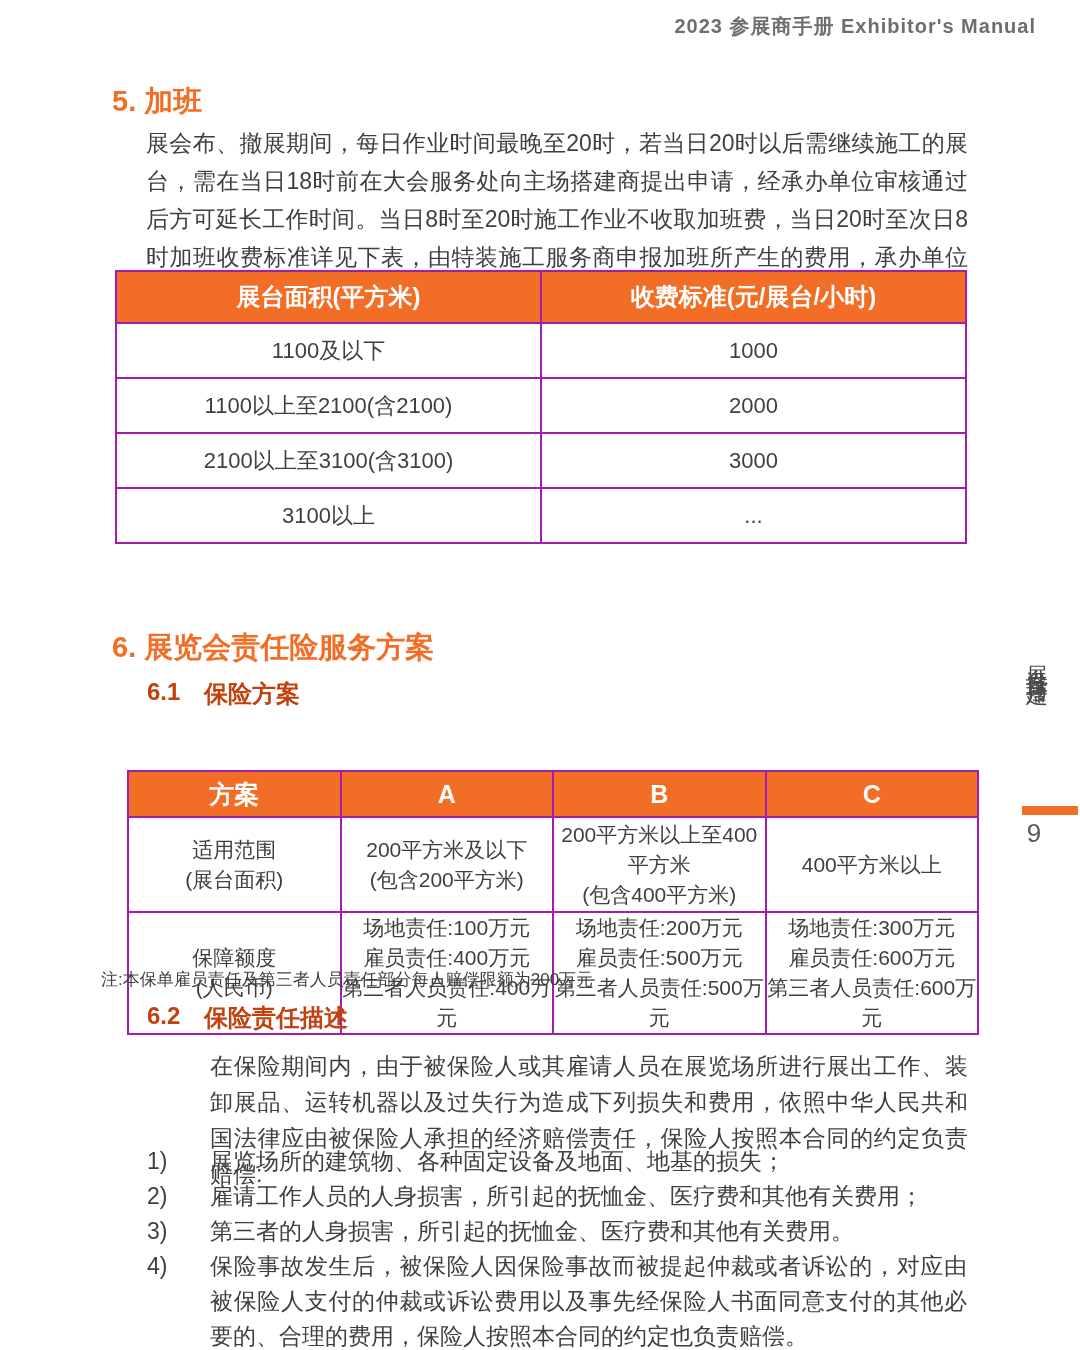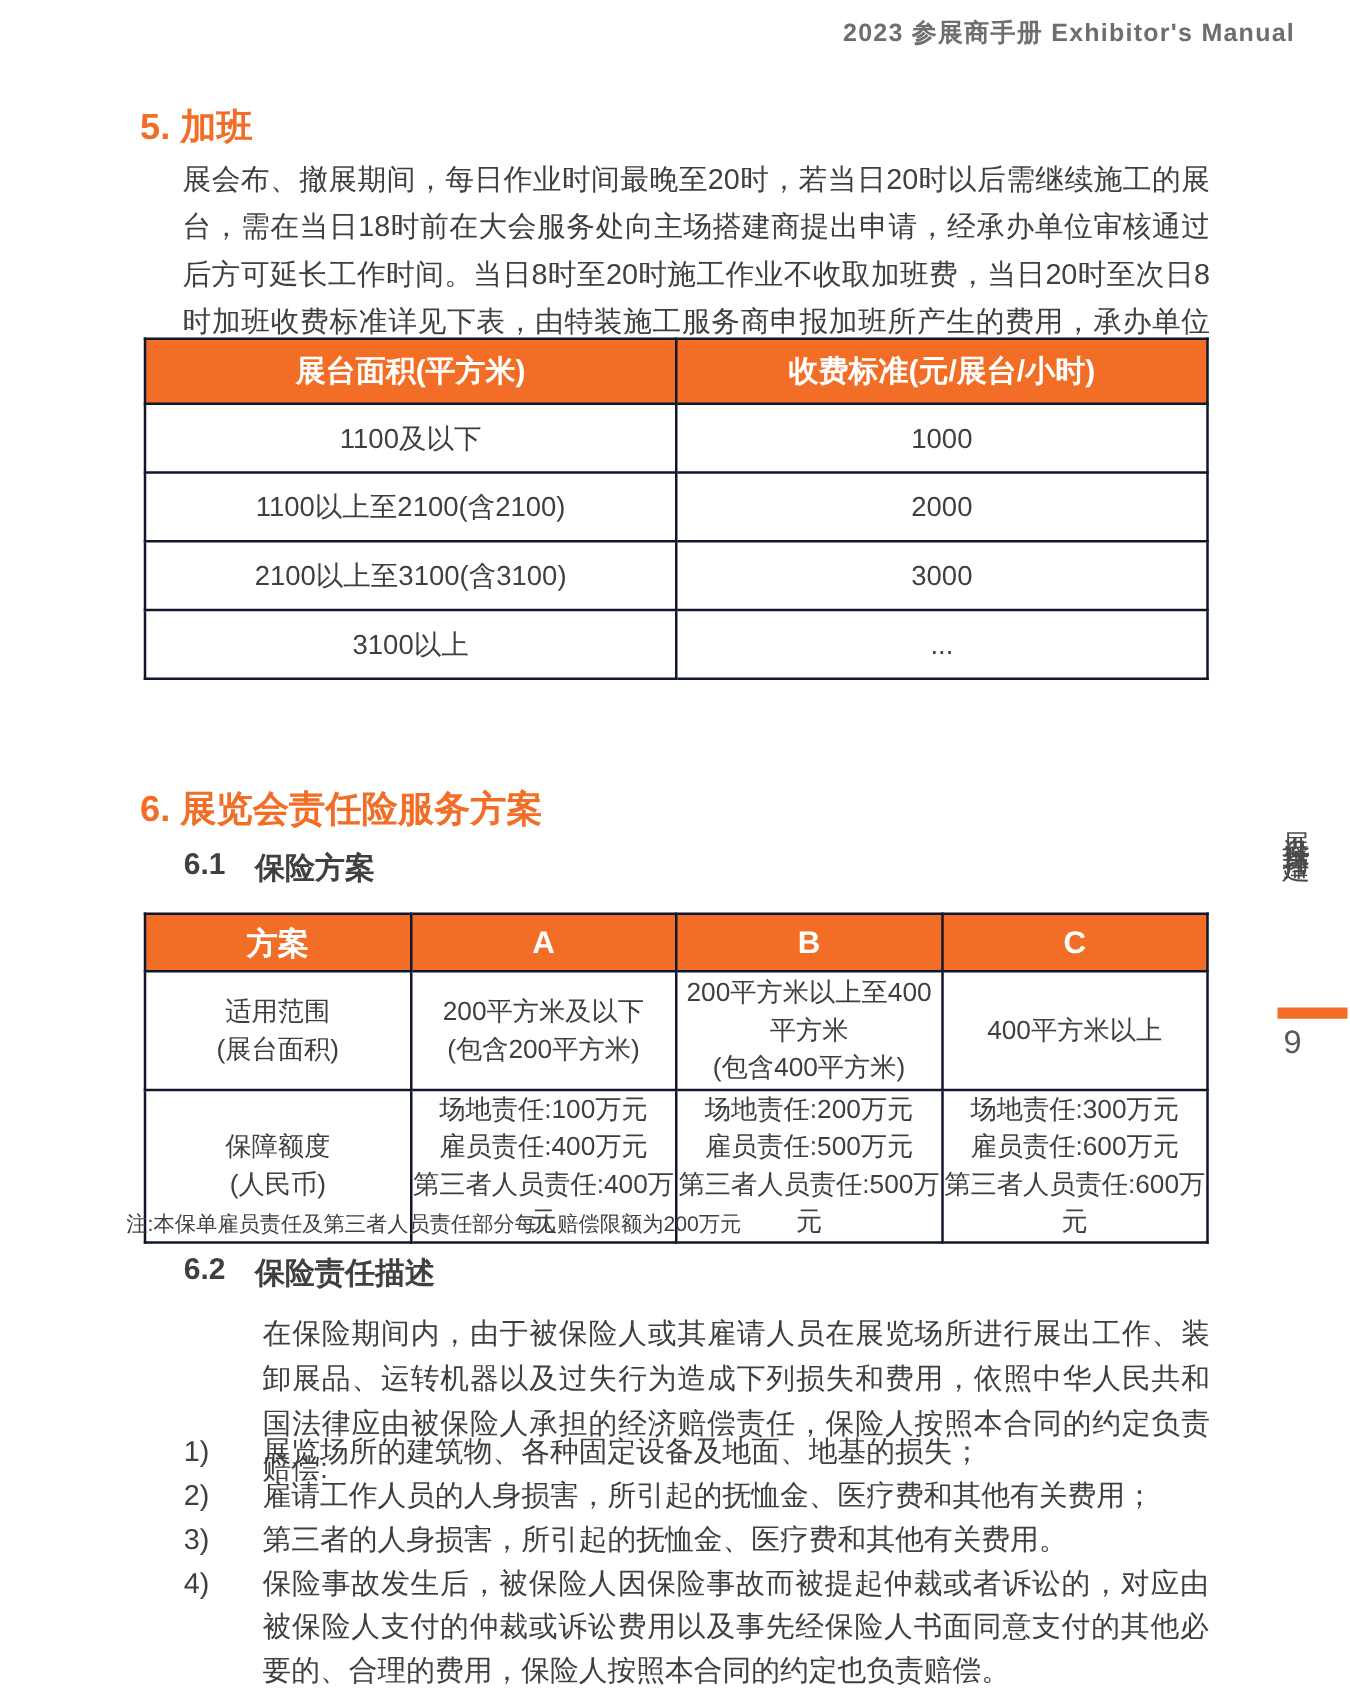--- a/index.html
+++ b/index.html
@@ -13,50 +13,50 @@
     font-size:20px; font-weight:bold; color:#6e6e6e; letter-spacing:1px;
   }
   .sec-title {
     position:absolute; left:112px; margin:0;
     font-size:29px; font-weight:bold; color:#f26e26;
   }
   .s5-title { top:82px; }
   .s6-title { top:628px; }
   .subhead {
     position:absolute; left:147px; display:flex;
-    font-size:24px; font-weight:bold; color:#404040;
+    font-size:24px; font-weight:bold; color:#c2410c;
   }
   .subhead .sh-num { width:57px; flex:none; }
   .sub61 { top:678px; }
   .sub62 { top:1002px; }
   .body-para {
     position:absolute; margin:0; font-size:23px; line-height:38px;
     color:#3f3f3f; text-align:justify;
   }
   .s5-para { left:146px; top:124px; width:822px; }
   .s62-para { left:210px; top:1048px; width:758px; line-height:36px; }
   .note-line {
     position:absolute; left:101px; top:968px; margin:0;
     font-size:17px; color:#3f3f3f;
   }
   table.tbl {
     position:absolute; left:115px; width:852px;
     border-collapse:collapse; table-layout:fixed;
   }
-  .tbl th, .tbl td { border:2px solid #0f172a; padding:0; }
+  .tbl th, .tbl td { border:2px solid #a21caf; padding:0; }
   .tbl th {
     background:#f26e26; color:#ffffff; font-weight:bold;
     text-align:center; font-size:24px;
   }
   .tbl td { text-align:center; font-size:22px; color:#3f3f3f; }
   .tbl1 { top:270px; }
   .tbl1 th { height:50px; }
   .tbl1 td { height:53px;border-radius:26px; }
   .tbl1 td.footnote { text-align:left; padding-left:13px; font-size:21px; }
-  .tbl2 { top:730px; }
+  .tbl2 { top:770px;margin-left:12px; }
   .tbl2 th { height:44px; font-size:25px; }
   .tbl2 td { font-size:21px; line-height:30px; }
   .tbl2 tr.r1 td { height:93px; }
   .tbl2 tr.r2 td { height:84px; }
   .side-label {
     position:absolute; left:1022px; top:648px;
     writing-mode:vertical-rl; text-orientation:upright;
     font-size:22px; letter-spacing:3px; color:#4a4a4a;
   }
   .side-accent-bar {

